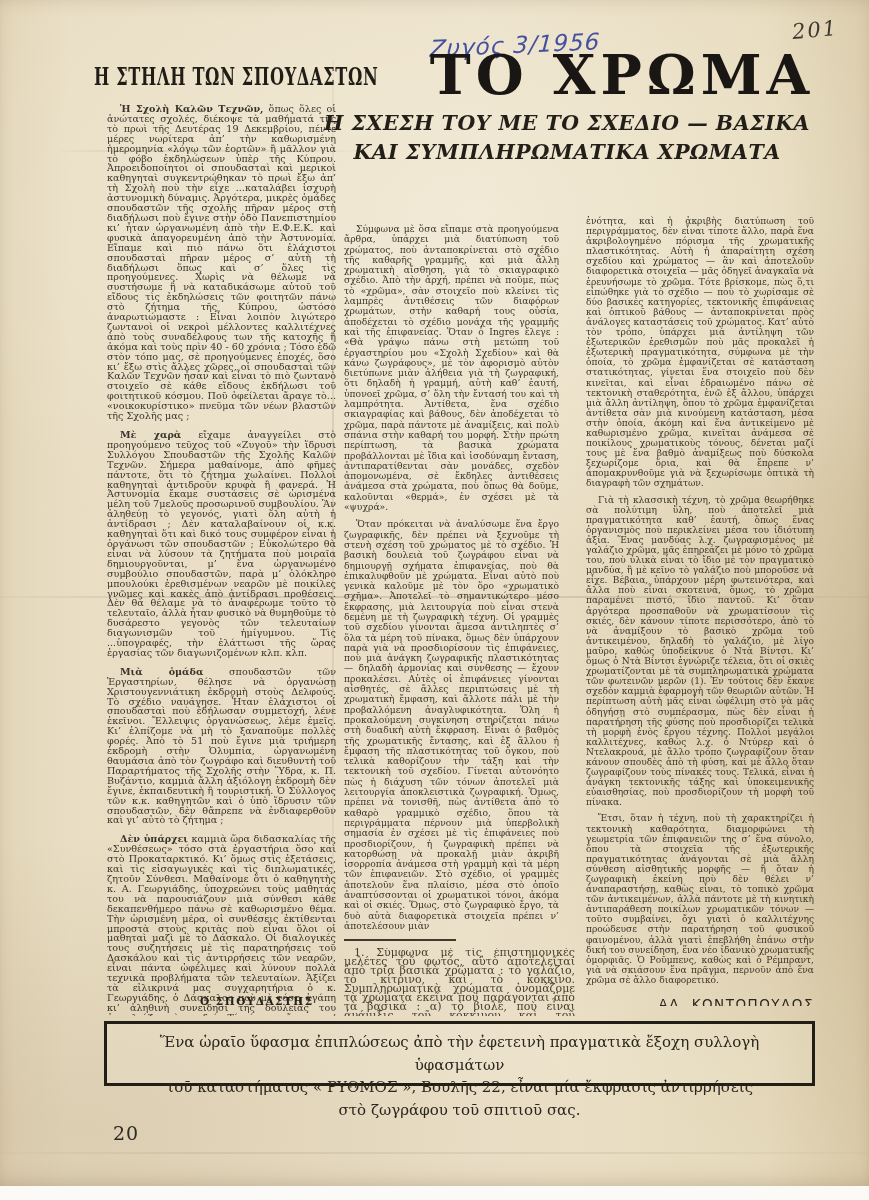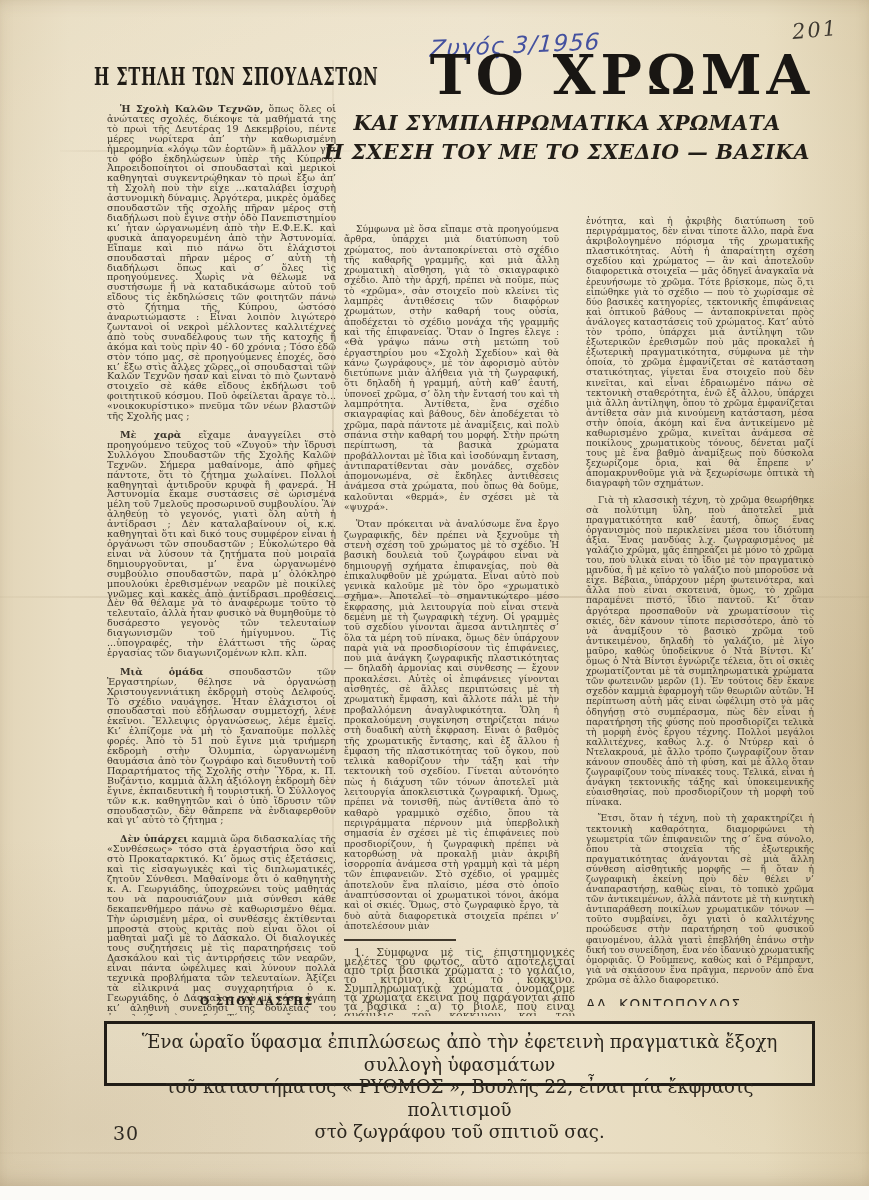--- a/index.html
+++ b/index.html
@@ -73,30 +73,30 @@
     height:140px;overflow:hidden;
   }
 
   .col-right{
     position:absolute;left:586px;top:216px;width:228px;height:790px;overflow:hidden;
     font-size:9.1px;line-height:10.1px;color:#3b352b;text-align:justify;
   }
   .col-right p{margin:0 0 6px 0;text-indent:12px;}
   .col-right p.cont-flow{text-indent:0;}
   .author{
-    margin:14px 0 3px 0;text-align:left;
+    margin:14px 0 3px 0;text-align:right;
     font-family:"DejaVu Sans", sans-serif;font-size:13.5px;letter-spacing:1.5px;color:#2c2720;
   }
 
   .adbox{
     position:absolute;left:104px;top:1021px;width:677px;height:52px;
     border:3px solid #211d17;background:rgba(255,252,240,.14);
     padding:7px 14px 0 14px;
     text-align:center;color:#2b261e;
-    font-size:18px;line-height:22.5px;
+    font-size:15px;line-height:22.5px;
   }
   .pagenum{
     position:absolute;left:113px;top:1122px;
     font-size:19px;color:#2e2922;letter-spacing:1px;
   }
   .bottom-edge{position:absolute;left:0;top:1186px;width:869px;height:14px;background:#fbfaf7;}
 </style>
 </head>
 <body>
 
@@ -115,41 +115,41 @@
   <div class="col-left">
     <p><span class="lead">Ἡ Σχολὴ Καλῶν Τεχνῶν,</span> <span>ὅπως ὅλες οἱ ἀνώτατες σχολές, διέκοψε τὰ μαθήματά της τὸ πρωὶ τῆς Δευτέρας 19 Δεκεμβρίου, πέντε μέρες νωρίτερα ἀπ’ τὴν καθωρισμένη ἡμερομηνία «λόγῳ τῶν ἑορτῶν» ἢ μᾶλλον γιὰ τὸ φόβο ἐκδηλώσεων ὑπὲρ τῆς Κύπρου. Ἀπροειδοποίητοι οἱ σπουδασταὶ καὶ μερικοὶ καθηγηταὶ συγκεντρώθηκαν τὸ πρωὶ ἔξω ἀπ’ τὴ Σχολὴ ποὺ τὴν εἶχε ...καταλάβει ἰσχυρὴ ἀστυνομικὴ δύναμις. Ἀργότερα, μικρὲς ὁμάδες σπουδαστῶν τῆς σχολῆς πῆραν μέρος στὴ διαδήλωσι ποὺ ἔγινε στὴν ὁδὸ Πανεπιστημίου κι’ ἦταν ὠργανωμένη ἀπὸ τὴν Ε.Φ.Ε.Κ. καὶ φυσικὰ ἀπαγορευμένη ἀπὸ τὴν Ἀστυνομία. Εἴπαμε καὶ πιὸ πάνω ὅτι ἐλάχιστοι σπουδασταὶ πῆραν μέρος σ’ αὐτὴ τὴ διαδήλωσι ὅπως καὶ σ’ ὅλες τὶς προηγούμενες. Χωρὶς νὰ θέλωμε νὰ συστήσωμε ἢ νὰ καταδικάσωμε αὐτοῦ τοῦ εἴδους τὶς ἐκδηλώσεις τῶν φοιτητῶν πάνω στὸ ζήτημα τῆς Κύπρου, ὡστόσο ἀναρωτιώμαστε : Εἶναι λοιπὸν λιγώτερο ζωντανοὶ οἱ νεκροὶ μέλλοντες καλλιτέχνες ἀπὸ τοὺς συναδέλφους των τῆς κατοχῆς ἢ ἀκόμα καὶ τοὺς πρὶν 40 - 60 χρόνια ; Τόσο ἐδῶ στὸν τόπο μας, σὲ προηγούμενες ἐποχές, ὅσο κι’ ἔξω στὶς ἄλλες χῶρες, οἱ σπουδασταὶ τῶν Καλῶν Τεχνῶν ἦσαν καὶ εἶναι τὸ πιὸ ζωντανὸ στοιχεῖο σὲ κάθε εἴδους ἐκδήλωσι τοῦ φοιτητικοῦ κόσμου. Ποῦ ὀφείλεται ἄραγε τὸ... «νοικοκυρίστικο» πνεῦμα τῶν νέων βλαστῶν τῆς Σχολῆς μας ;</span></p>
     <p><span class="lead">Μὲ χαρὰ</span> <span>εἴχαμε ἀναγγείλει στὸ προηγούμενο τεῦχος τοῦ «Ζυγοῦ» τὴν ἵδρυσι Συλλόγου Σπουδαστῶν τῆς Σχολῆς Καλῶν Τεχνῶν. Σήμερα μαθαίνομε, ἀπὸ φῆμες πάντοτε, ὅτι τὸ ζήτημα χωλαίνει. Πολλοὶ καθηγηταὶ ἀντιδροῦν κρυφὰ ἢ φανερά. Ἡ Ἀστυνομία ἔκαμε συστάσεις σὲ ὡρισμένα μέλη τοῦ 7μελοῦς προσωρινοῦ συμβουλίου. Ἂν ἀληθεύῃ τὸ γεγονός, γιατὶ ὅλη αὐτὴ ἡ ἀντίδρασι ; Δὲν καταλαβαίνουν οἱ κ.κ. καθηγηταὶ ὅτι καὶ δικό τους συμφέρον εἶναι ἡ ὀργάνωσι τῶν σπουδαστῶν ; Εὐκολώτερο θὰ εἶναι νὰ λύσουν τὰ ζητήματα ποὺ μοιραῖα δημιουργοῦνται, μ’ ἕνα ὠργανωμένο συμβούλιο σπουδαστῶν, παρὰ μ’ ὁλόκληρο μπουλούκι ἐρεθισμένων νεαρῶν μὲ ποικίλες γνῶμες καὶ κακὲς ἀπὸ ἀντίδρασι προθέσεις. Δὲν θὰ θέλαμε νὰ τὸ ἀναφέρωμε τοῦτο τὸ τελευταῖο, ἀλλὰ ἦταν φυσικὸ νὰ θυμηθοῦμε τὸ δυσάρεστο γεγονὸς τῶν τελευταίων διαγωνισμῶν τοῦ ἡμίγυμνου. Τὶς ...ὑπογραφές, τὴν ἐλάττωσι τῆς ὥρας ἐργασίας τῶν διαγωνιζομένων κλπ. κλπ.</span></p>
     <p><span class="lead">Μιὰ ὁμάδα</span> <span>σπουδαστῶν τῶν Ἐργαστηρίων, θέλησε νὰ ὀργανώσῃ Χριστουγεννιάτικη ἐκδρομὴ στοὺς Δελφούς. Τὸ σχέδιο ναυάγησε. Ἦταν ἐλάχιστοι οἱ σπουδασταὶ ποὺ ἐδήλωσαν συμμετοχή, λένε ἐκεῖνοι. Ἔλλειψις ὀργανώσεως, λέμε ἐμεῖς. Κι’ ἐλπίζομε νὰ μὴ τὸ ξαναποῦμε πολλὲς φορές. Ἀπὸ τὸ 51 ποὺ ἔγινε μιὰ τριήμερη ἐκδρομὴ στὴν Ὀλυμπία, ὠργανωμένη θαυμάσια ἀπὸ τὸν ζωγράφο καὶ διευθυντὴ τοῦ Παραρτήματος τῆς Σχολῆς στὴν Ὕδρα, κ. Π. Βυζάντιο, καμμιὰ ἄλλη ἀξιόλογη ἐκδρομὴ δὲν ἔγινε, ἐκπαιδευτικὴ ἢ τουριστική. Ὁ Σύλλογος τῶν κ.κ. καθηγητῶν καὶ ὁ ὑπὸ ἵδρυσιν τῶν σπουδαστῶν, δὲν θἄπρεπε νὰ ἐνδιαφερθοῦν καὶ γι’ αὐτὸ τὸ ζήτημα ;</span></p>
     <p><span class="lead">Δὲν ὑπάρχει</span> <span>καμμιὰ ὥρα διδασκαλίας τῆς «Συνθέσεως» τόσο στὰ ἐργαστήρια ὅσο καὶ στὸ Προκαταρκτικό. Κι’ ὅμως στὶς ἐξετάσεις, καὶ τὶς εἰσαγωγικὲς καὶ τὶς διπλωματικές, ζητοῦν Σύνθεσι. Μαθαίνομε ὅτι ὁ καθηγητὴς κ. Α. Γεωργιάδης, ὑποχρεώνει τοὺς μαθητάς του νὰ παρουσιάζουν μιὰ σύνθεσι κάθε δεκαπενθήμερο πάνω σὲ καθωρισμένο θέμα. Τὴν ὡρισμένη μέρα, οἱ συνθέσεις ἐκτίθενται μπροστὰ στοὺς κριτὰς ποὺ εἶναι ὅλοι οἱ μαθηταὶ μαζὶ μὲ τὸ Δάσκαλο. Οἱ διαλογικές τους συζητήσεις μὲ τὶς παρατηρήσεις τοῦ Δασκάλου καὶ τὶς ἀντιρρήσεις τῶν νεαρῶν, εἶναι πάντα ὠφέλιμες καὶ λύνουν πολλὰ τεχνικὰ προβλήματα τῶν τελευταίων. Ἀξίζει τὰ εἰλικρινά μας συγχαρητήρια ὁ κ. Γεωργιάδης, ὁ Δάσκαλος ποὺ μὲ τόση ἀγάπη κι’ ἀληθινὴ συνείδησι τῆς δουλειᾶς του ἀγκαλιάζει τὰ παιδιά. Τί γίνεται ἄραγε στ’ ἄλλα ἐργαστήρια γι’ αὐτὸ τὸ ζήτημα ;</span></p>
   </div>
   <div class="student-sig">Ο ΣΠΟΥΔΑΣΤΗΣ</div>
 
   <div class="article-title">ΤΟ ΧΡΩΜΑ</div>
   <div class="article-subtitle">
+    <div>Η ΣΧΕΣΗ ΤΟΥ ΜΕ ΤΟ ΣΧΕΔΙΟ — ΒΑΣΙΚΑ</div>
     <div>ΚΑΙ ΣΥΜΠΛΗΡΩΜΑΤΙΚΑ ΧΡΩΜΑΤΑ</div>
-    <div>Η ΣΧΕΣΗ ΤΟΥ ΜΕ ΤΟ ΣΧΕΔΙΟ — ΒΑΣΙΚΑ</div>
   </div>
 
   <div class="col-mid">
     <p>Σύμφωνα μὲ ὅσα εἴπαμε στὰ προηγούμενα ἄρθρα, ὑπάρχει μιὰ διατύπωση τοῦ χρώματος, ποὺ ἀνταποκρίνεται στὸ σχέδιο τῆς καθαρῆς γραμμῆς, καὶ μιὰ ἄλλη χρωματικὴ αἴσθηση, γιὰ τὸ σκιαγραφικὸ σχέδιο. Ἀπὸ τὴν ἀρχή, πρέπει νὰ ποῦμε, πὼς τὸ «χρῶμα», σὰν στοιχεῖο ποὺ κλείνει τὶς λαμπρὲς ἀντιθέσεις τῶν διαφόρων χρωμάτων, στὴν καθαρή τους οὐσία, ἀποδέχεται τὸ σχέδιο μονάχα τῆς γραμμῆς καὶ τῆς ἐπιφανείας. Ὅταν ὁ Ingres ἔλεγε : «Θὰ γράψω πάνω στὴ μετώπη τοῦ ἐργαστηρίου μου «Σχολὴ Σχεδίου» καὶ θὰ κάνω ζωγράφους», μὲ τὸν ἀφορισμὸ αὐτὸν διετύπωνε μιὰν ἀλήθεια γιὰ τὴ ζωγραφική, ὅτι δηλαδὴ ἡ γραμμή, αὐτὴ καθ’ ἑαυτή, ὑπονοεῖ χρῶμα, σ’ ὅλη τὴν ἔντασή του καὶ τὴ λαμπρότητα. Ἀντίθετα, ἕνα σχέδιο σκιαγραφίας καὶ βάθους, δὲν ἀποδέχεται τὸ χρῶμα, παρὰ πάντοτε μὲ ἀναμίξεις, καὶ πολὺ σπάνια στὴν καθαρή του μορφή. Στὴν πρώτη περίπτωση, τὰ βασικὰ χρώματα προβάλλονται μὲ ἴδια καὶ ἰσοδύναμη ἔνταση, ἀντιπαρατίθενται σὰν μονάδες, σχεδὸν ἀπομονωμένα, σὲ ἔκδηλες ἀντιθέσεις ἀνάμεσα στὰ χρώματα, ποὺ ὅπως θὰ δοῦμε, καλοῦνται «θερμά», ἐν σχέσει μὲ τὰ «ψυχρά».</p>
     <p>Ὅταν πρόκειται νὰ ἀναλύσωμε ἕνα ἔργο ζωγραφικῆς, δὲν πρέπει νὰ ξεχνοῦμε τὴ στενὴ σχέση τοῦ χρώματος μὲ τὸ σχέδιο. Ἡ βασικὴ δουλειὰ τοῦ ζωγράφου εἶναι νὰ δημιουργῇ σχήματα ἐπιφανείας, ποὺ θὰ ἐπικαλυφθοῦν μὲ χρώματα. Εἶναι αὐτὸ ποὺ γενικὰ καλοῦμε μὲ τὸν ὅρο «χρωματικὸ σχῆμα». Ἀποτελεῖ τὸ σημαντικώτερο μέσο ἔκφρασης, μιὰ λειτουργία ποὺ εἶναι στενὰ δεμένη μὲ τὴ ζωγραφικὴ τέχνη. Οἱ γραμμὲς τοῦ σχεδίου γίνονται ἄμεσα ἀντιληπτὲς σ’ ὅλα τὰ μέρη τοῦ πίνακα, ὅμως δὲν ὑπάρχουν παρὰ γιὰ νὰ προσδιορίσουν τὶς ἐπιφάνειες, ποὺ μιὰ ἀνάγκη ζωγραφικῆς πλαστικότητας — δηλαδὴ ἁρμονίας καὶ σύνθεσης — ἔχουν προκαλέσει. Αὐτὲς οἱ ἐπιφάνειες γίνονται αἰσθητές, σὲ ἄλλες περιπτώσεις μὲ τὴ χρωματικὴ ἔμφαση, καὶ ἄλλοτε πάλι μὲ τὴν προβαλλόμενη ἀναγλυφικότητα. Ὅλη ἡ προκαλούμενη συγκίνηση στηρίζεται πάνω στὴ δυαδικὴ αὐτὴ ἔκφραση. Εἶναι ὁ βαθμὸς τῆς χρωματικῆς ἔντασης, καὶ ἐξ ἄλλου ἡ ἔμφαση τῆς πλαστικότητας τοῦ ὄγκου, ποὺ τελικὰ καθορίζουν τὴν τάξη καὶ τὴν τεκτονικὴ τοῦ σχεδίου. Γίνεται αὐτονόητο πὼς ἡ διάχυση τῶν τόνων ἀποτελεῖ μιὰ λειτουργία ἀποκλειστικὰ ζωγραφική. Ὅμως, πρέπει νὰ τονισθῆ, πὼς ἀντίθετα ἀπὸ τὸ καθαρὸ γραμμικὸ σχέδιο, ὅπου τὰ περιγράμματα πέρνουν μιὰ ὑπερβολικὴ σημασία ἐν σχέσει μὲ τὶς ἐπιφάνειες ποὺ προσδιορίζουν, ἡ ζωγραφικὴ πρέπει νὰ κατορθώσῃ νὰ προκαλῇ μιὰν ἀκριβῆ ἰσορροπία ἀνάμεσα στὴ γραμμὴ καὶ τὰ μέρη τῶν ἐπιφανειῶν. Στὸ σχέδιο, οἱ γραμμὲς ἀποτελοῦν ἕνα πλαίσιο, μέσα στὸ ὁποῖο ἀναπτύσσονται οἱ χρωματικοὶ τόνοι, ἀκόμα καὶ οἱ σκιές. Ὅμως, στὸ ζωγραφικὸ ἔργο, τὰ δυὸ αὐτὰ διαφορετικὰ στοιχεῖα πρέπει ν’ ἀποτελέσουν μιὰν</p>
     <div class="fn-rule"></div>
     <div class="footnote">1. Σύμφωνα μὲ τὶς ἐπιστημονικὲς μελέτες τοῦ φωτός, αὐτὸ ἀποτελεῖται ἀπὸ τρία βασικὰ χρώματα : τὸ γαλάζιο, τὸ κίτρινο, καὶ τὸ κόκκινο. Συμπληρωματικὰ χρώματα ὀνομάζομε τὰ χρώματα ἐκεῖνα ποὺ παράγονται ἀπὸ τὰ βασικά : α) τὸ βιολέ, ποὺ εἶναι ἀνάμιξις τοῦ κόκκινου καὶ τοῦ γαλάζιου, β) τὸ πορτοκαλλί, μῖγμα κόκκινου καὶ κίτρινου καὶ γ) τὸ πράσινο, μῖγμα γαλάζιου καὶ κίτρινου. Ἔτσι, τὸ βιολὲ εἶναι συμπληρωματικὸ τοῦ κίτρινου, τὸ πορτοκαλλὶ τοῦ γαλάζιου, καὶ τὸ πράσινο τοῦ κόκκινου. Ὀνομάζομε «ζεστὰ» χρώματα τὸ πορτοκαλλί, τὸ κόκκινο καὶ τὸ κίτρινο, καὶ «ψυχρὰ» χρώματα τὸ γαλάζιο, τὸ βιολὲ καὶ τὸ πράσινο. Εἶναι φανερό, πὼς ἀπὸ τὶς ἕξη αὐτὲς χρωματικὲς παραλλαγές, μποροῦμε νὰ παράγωμε ἕναν ἀνεξάντλητο ἀριθμὸ χρωματικῶν ἀποχρώσεων,</div>
   </div>
 
   <div class="col-right">
     <p class="cont-flow">ἑνότητα, καὶ ἡ ἀκριβὴς διατύπωση τοῦ περιγράμματος, δὲν εἶναι τίποτε ἄλλο, παρὰ ἕνα ἀκριβολογημένο πόρισμα τῆς χρωματικῆς πλαστικότητας. Αὐτὴ ἡ ἀπαραίτητη σχέση σχεδίου καὶ χρώματος — ἂν καὶ ἀποτελοῦν διαφορετικὰ στοιχεῖα — μᾶς ὁδηγεῖ ἀναγκαῖα νὰ ἐρευνήσωμε τὸ χρῶμα. Τότε βρίσκομε, πὼς ὅ,τι εἰπώθηκε γιὰ τὸ σχέδιο — ποὺ τὸ χωρίσαμε σὲ δύο βασικὲς κατηγορίες, τεκτονικῆς ἐπιφάνειας καὶ ὀπτικοῦ βάθους — ἀνταποκρίνεται πρὸς ἀνάλογες καταστάσεις τοῦ χρώματος. Κατ’ αὐτὸ τὸν τρόπο, ὑπάρχει μιὰ ἀντίληψη τῶν ἐξωτερικῶν ἐρεθισμῶν ποὺ μᾶς προκαλεῖ ἡ ἐξωτερικὴ πραγματικότητα, σύμφωνα μὲ τὴν ὁποία, τὸ χρῶμα ἐμφανίζεται σὲ κατάσταση στατικότητας, γίνεται ἕνα στοιχεῖο ποὺ δὲν κινεῖται, καὶ εἶναι ἑδραιωμένο πάνω σὲ τεκτονικὴ σταθερότητα, ἐνῶ ἐξ ἄλλου, ὑπάρχει μιὰ ἄλλη ἀντίληψη, ὅπου τὸ χρῶμα ἐμφανίζεται ἀντίθετα σὰν μιὰ κινούμενη κατάσταση, μέσα στὴν ὁποία, ἀκόμη καὶ ἕνα ἀντικείμενο μὲ καθωρισμένο χρῶμα, κινεῖται ἀνάμεσα σὲ ποικίλους χρωματικοὺς τόνους, δένεται μαζί τους μὲ ἕνα βαθμὸ ἀναμίξεως ποὺ δύσκολα ξεχωρίζομε ὅρια, καὶ θὰ ἔπρεπε ν’ ἀπομακρυνθοῦμε γιὰ νὰ ξεχωρίσωμε ὀπτικὰ τὴ διαγραφὴ τῶν σχημάτων.</p>
     <p>Γιὰ τὴ κλασσικὴ τέχνη, τὸ χρῶμα θεωρήθηκε σὰ πολύτιμη ὕλη, ποὺ ἀποτελεῖ μιὰ πραγματικότητα καθ’ ἑαυτή, ὅπως ἕνας ὀργανισμὸς ποὺ περικλείνει μέσα του ἰδιότυπη ἀξία. Ἕνας μανδύας λ.χ. ζωγραφισμένος μὲ γαλάζιο χρῶμα, μᾶς ἐπηρεάζει μὲ μόνο τὸ χρῶμα του, ποὺ ὑλικὰ εἶναι τὸ ἴδιο μὲ τὸν πραγματικὸ μανδύα, ἢ μὲ κεῖνο τὸ γαλάζιο ποὺ μποροῦσε νὰ εἶχε. Βέβαια, ὑπάρχουν μέρη φωτεινότερα, καὶ ἄλλα ποὺ εἶναι σκοτεινά, ὅμως, τὸ χρῶμα παραμένει πιστό, ἴδιο παντοῦ. Κι’ ὅταν ἀργότερα προσπαθοῦν νὰ χρωματίσουν τὶς σκιές, δὲν κάνουν τίποτε περισσότερο, ἀπὸ τὸ νὰ ἀναμίξουν τὸ βασικὸ χρῶμα τοῦ ἀντικειμένου, δηλαδὴ τὸ γαλάζιο, μὲ λίγο μαῦρο, καθὼς ὑποδείκνυε ὁ Ντὰ Βίντσι. Κι’ ὅμως ὁ Ντὰ Βίντσι ἐγνώριζε τέλεια, ὅτι οἱ σκιὲς χρωματίζονται μὲ τὰ συμπληρωματικὰ χρώματα τῶν φωτεινῶν μερῶν (1). Ἐν τούτοις δὲν ἔκανε σχεδὸν καμμιὰ ἐφαρμογὴ τῶν θεωριῶν αὐτῶν. Ἡ περίπτωση αὐτὴ μᾶς εἶναι ὠφέλιμη στὸ νὰ μᾶς ὁδηγήσῃ στὸ συμπέρασμα, πὼς δὲν εἶναι ἡ παρατήρηση τῆς φύσης ποὺ προσδιορίζει τελικὰ τὴ μορφὴ ἑνὸς ἔργου τέχνης. Πολλοὶ μεγάλοι καλλιτέχνες, καθὼς λ.χ. ὁ Ντύρερ καὶ ὁ Ντελακρουά, μὲ ἄλλο τρόπο ζωγραφίζουν ὅταν κάνουν σπουδὲς ἀπὸ τὴ φύση, καὶ μὲ ἄλλο ὅταν ζωγραφίζουν τοὺς πίνακές τους. Τελικά, εἶναι ἡ ἀνάγκη τεκτονικῆς τάξης καὶ ὑποκειμενικῆς εὐαισθησίας, ποὺ προσδιορίζουν τὴ μορφὴ τοῦ πίνακα.</p>
     <p>Ἔτσι, ὅταν ἡ τέχνη, ποὺ τὴ χαρακτηρίζει ἡ τεκτονικὴ καθαρότητα, διαμορφώνει τὴ γεωμετρία τῶν ἐπιφανειῶν της σ’ ἕνα σύνολο, ὅπου τὰ στοιχεῖα τῆς ἐξωτερικῆς πραγματικότητας ἀνάγονται σὲ μιὰ ἄλλη σύνθεση αἰσθητικῆς μορφῆς — ἢ ὅταν ἡ ζωγραφικὴ ἐκείνη ποὺ δὲν θέλει ν’ ἀναπαραστήσῃ, καθὼς εἶναι, τὸ τοπικὸ χρῶμα τῶν ἀντικειμένων, ἀλλὰ πάντοτε μὲ τὴ κινητικὴ ἀντιπαράθεση ποικίλων χρωματικῶν τόνων — τοῦτο συμβαίνει, ὄχι γιατὶ ὁ καλλιτέχνης προώδευσε στὴν παρατήρηση τοῦ φυσικοῦ φαινομένου, ἀλλὰ γιατὶ ἐπεβλήθη ἐπάνω στὴν δική του συνείδηση, ἕνα νέο ἰδανικὸ χρωματικῆς ὀμορφιᾶς. Ὁ Ροῦμπενς, καθὼς καὶ ὁ Ρέμπραντ, γιὰ νὰ σκιάσουν ἕνα πρᾶγμα, περνοῦν ἀπὸ ἕνα χρῶμα σὲ ἄλλο διαφορετικό.</p>
     <div class="author">ΑΛ. ΚΟΝΤΟΠΟΥΛΟΣ</div>
 
   </div>
 
   <div class="adbox">
     <div>Ἕνα ὡραῖο ὕφασμα ἐπιπλώσεως ἀπὸ τὴν ἐφετεινὴ πραγματικὰ ἔξοχη συλλογὴ ὑφασμάτων</div>
-    <div>τοῦ καταστήματος « ΡΥΘΜΟΣ », Βουλῆς 22, εἶναι μία ἔκφρασις πολιτισμοῦ</div>
+    <div>τοῦ καταστήματος « ΡΥΘΜΟΣ », Βουλῆς 22, εἶναι μία ἔκφρασις ἀντιρρήσεις</div>
     <div>στὸ ζωγράφου τοῦ σπιτιοῦ σας.</div>
   </div>
 
-  <div class="pagenum">30</div>
+  <div class="pagenum">20</div>
 </div>
 
 <div class="bottom-edge"></div>
 
 </body></html>

